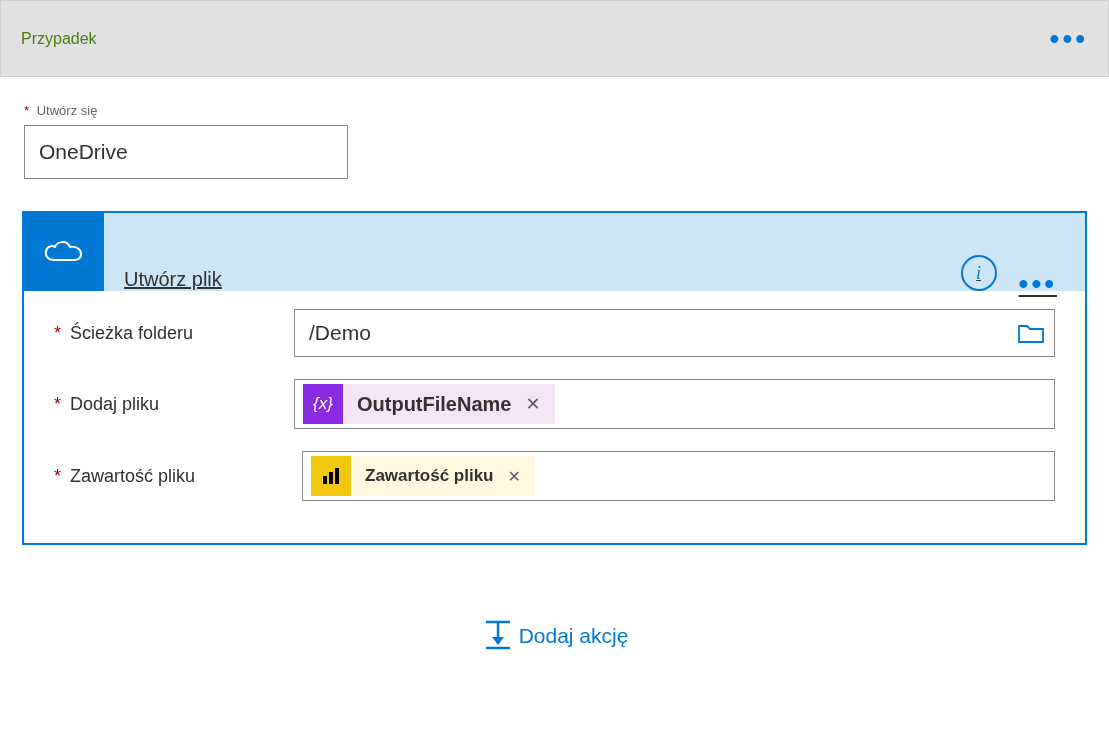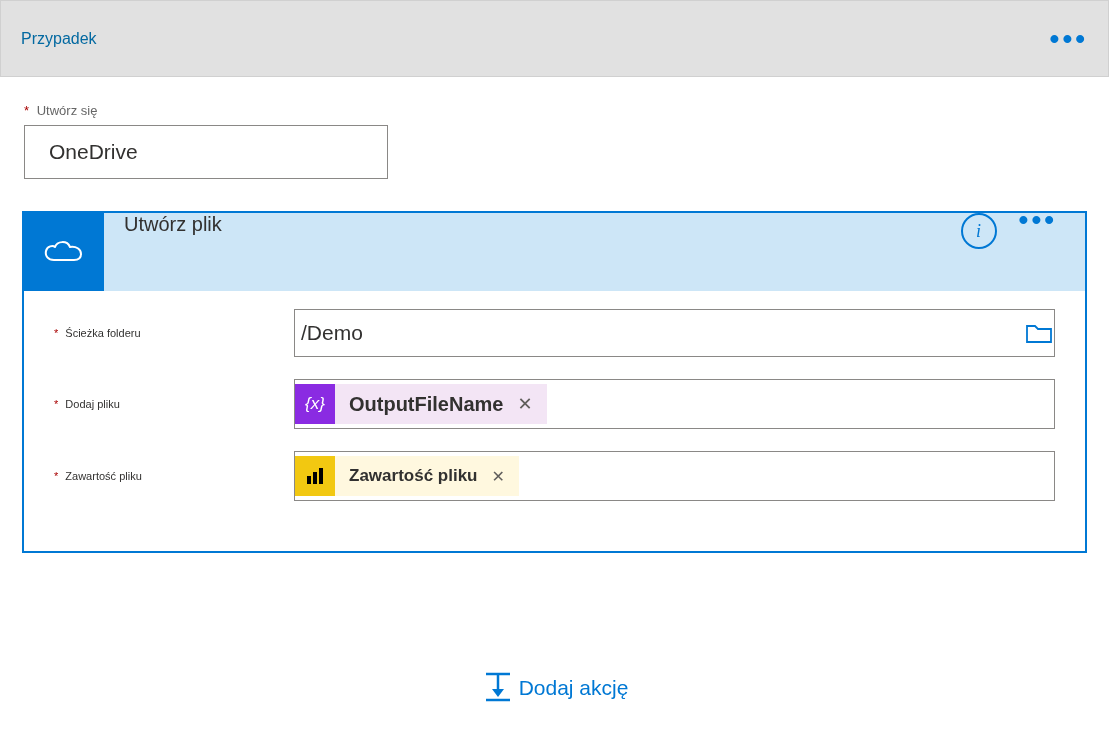--- a/index.html
+++ b/index.html
@@ -15,21 +15,21 @@
     background: #e1e1e1;
     border: 1px solid #d0d0d0;
     padding: 0 20px;
     height: 77px;
     display: flex;
     align-items: center;
     justify-content: space-between;
   }
   .case-title {
     font-size: 16px;
-    color: #0369a1;
+    color: #4d7c0f;
   }
   .more-dots {
     color: #0078d4;
     font-size: 28px;
     letter-spacing: 3px;
     cursor: pointer;
     line-height: 0.5;
     font-weight: bold;
   }
   .equals-section {
@@ -38,38 +38,39 @@
   .label-row {
     font-size: 13px;
     color: #666;
     margin-bottom: 7px;
   }
   .req {
     color: #a80000;
     margin-right: 4px;
   }
   .equals-input {
-    width: 364px;
+    width: 324px;
     height: 54px;
     border: 1px solid #8a8886;
-    padding: 0 24px;
+    padding: 0 14px;
     font-size: 21px;
     color: #323130;
     display: flex;
     align-items: center;
   }
   .action-card {
     margin: 32px 22px 0 22px;
     border: 2px solid #0078d4;
   }
   .action-header {
     background: #cde6f7;
     display: flex;
-    align-items: flex-start;
+    align-items: flex-end;
     height: 78px;
+    text-decoration: underline;
   }
   .action-icon-box {
     width: 80px;
     height: 78px;
     background: #0078d4;
     display: flex;
     align-items: center;
     justify-content: center;
   }
   .action-title {
@@ -95,33 +96,33 @@
   }
   .action-body {
     background: #ffffff;
     padding: 18px 30px 34px 30px;
   }
   .form-row {
     display: flex;
     align-items: center;
     margin-bottom: 22px;
   }
-  .form-row:last-child { margin-bottom: 16px; }
+  .form-row:last-child { margin-bottom: 8px; gap: 8px; }
   .form-label {
     width: 240px;
-    font-size: 11px;
+    font-size: 18px;
     color: #323130;
   }
   .form-input-wrap {
     flex: 1;
     border: 1px solid #8a8886;
     min-height: 48px;
     display: flex;
     align-items: center;
-    padding: 4px 0;
+    padding: 4px 8px;
     position: relative;
   }
   .path-text {
     font-size: 21px;
     color: #323130;
     flex: 1;
     padding-left: 6px;
   }
   .folder-btn {
     width: 30px;
@@ -172,21 +173,21 @@
     align-items: center;
     justify-content: center;
   }
   .token-pbi .token-label {
     font-size: 17px;
   }
   .token-pbi .token-close {
     font-size: 16px;
   }
   .add-action {
-    margin-top: 116px;
+    margin-top: 72px;
     display: flex;
     align-items: center;
     justify-content: center;
     gap: 4px;
     cursor: pointer;
   }
   .add-action-text {
     color: #0078d4;
     font-size: 21px;
   }

